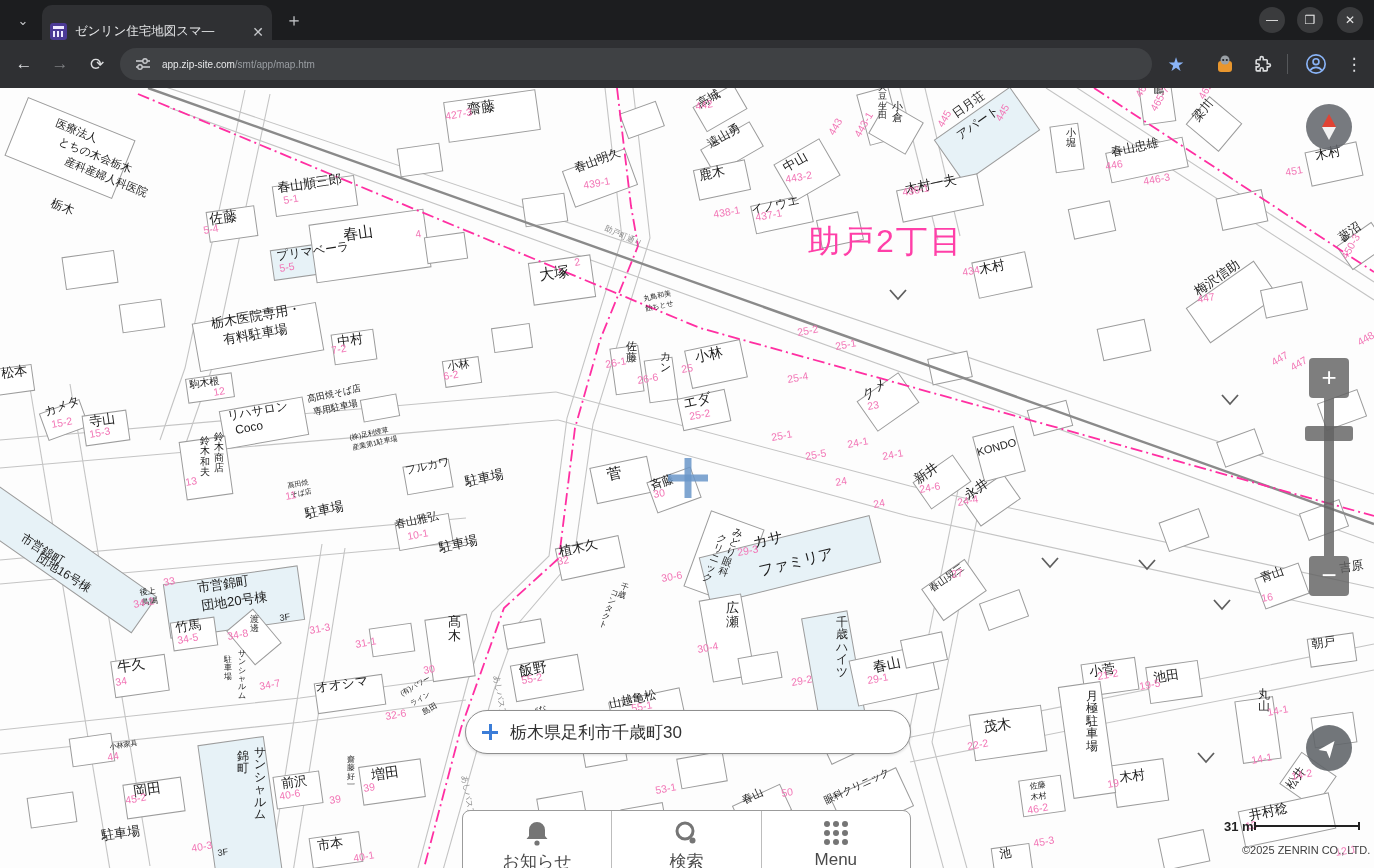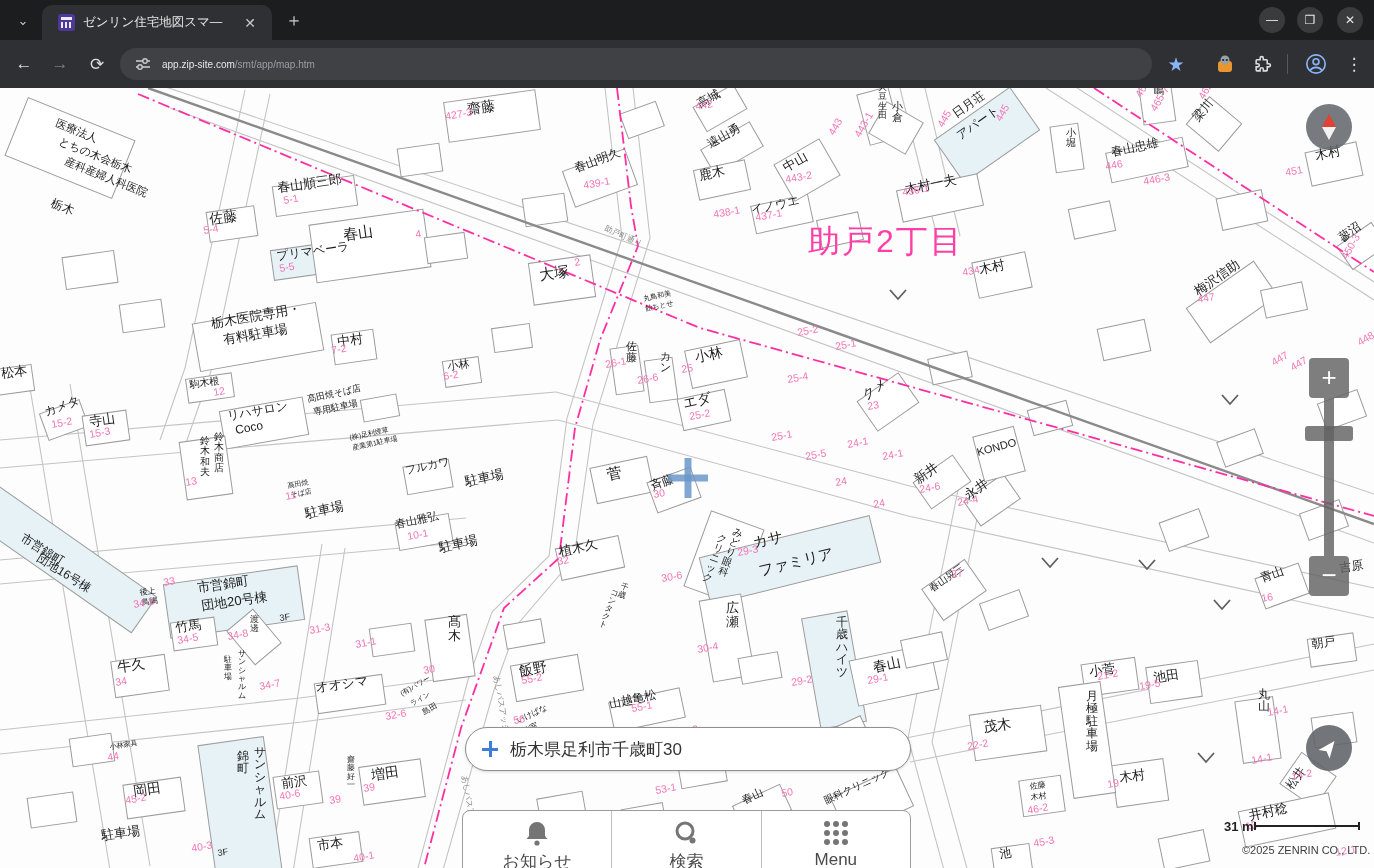--- a/index.html
+++ b/index.html
@@ -5,21 +5,21 @@
   * { margin:0; padding:0; box-sizing:border-box; }
   html,body { width:1374px; height:868px; overflow:hidden; background:#fff;
               font-family:"Liberation Sans","DejaVu Sans",sans-serif; }
 
   
   .chrome { position:absolute; top:0; left:0; width:1374px; height:88px; background:#1c1d1f; }
   .tabstrip { position:relative; height:40px; background:#1c1d1f; }
   .tabsearch { position:absolute; left:10px; top:7px; width:26px; height:26px; border-radius:50%;
                color:#c6c8cb; font-size:13px; display:flex; align-items:center; justify-content:center; }
   .tab { position:absolute; left:42px; top:5px; width:230px; height:35px; background:#2f3033;
-         border-radius:10px 10px 0 0; display:flex; align-items:center; padding:0 16px; }
+         border-radius:10px 10px 0 0; display:flex; align-items:flex-end; padding:0 8px; }
   .favicon { width:17px; height:17px; border-radius:3px; background:#4c3a96; position:relative; flex:0 0 17px; }
   .favicon:before { content:""; position:absolute; left:3px; top:3px; width:11px; height:3px; background:#efeaff; }
   .favicon:after  { content:""; position:absolute; left:3px; top:8px; width:11px; height:6px;
                     background:linear-gradient(90deg,#efeaff 0 2px,transparent 2px 4px,#efeaff 4px 6px,transparent 6px 8px,#efeaff 8px 10px,transparent 10px); }
   .tab-title { color:#e4e5e7; font-size:12.5px; margin-left:8px; white-space:nowrap; overflow:hidden; flex:1; }
   .tab-close { color:#c6c8cb; font-size:14px; margin-left:6px; flex:0 0 auto; }
   .newtab { position:absolute; left:282px; top:8px; width:24px; height:24px; color:#c6c8cb; font-size:18px;
             display:flex; align-items:center; justify-content:center; }
   .winbtn { position:absolute; top:7px; width:26px; height:26px; border-radius:50%; background:#3a3b3d;
             color:#e8e8e8; display:flex; align-items:center; justify-content:center; font-size:12px; }
@@ -58,21 +58,21 @@
   .ztrack { position:absolute; left:1324px; top:310px; width:10px; height:158px; background:rgba(97,97,97,.82); }
   .zhandle { position:absolute; left:1305px; top:338px; width:48px; height:15px; background:rgba(97,97,97,.82); border-radius:3px; }
   .locbtn { position:absolute; left:1306px; top:637px; width:46px; height:46px; border-radius:50%;
             background:rgba(95,99,104,.88); display:flex; align-items:center; justify-content:center; }
   .scale { position:absolute; left:1138px; top:731px; color:#222; font-size:13px; font-weight:bold; }
   .scalebar { position:absolute; left:1254px; top:734px; width:106px; height:8px;
               border-left:2px solid #222; border-right:2px solid #222; }
   .scalebar:before { content:""; position:absolute; left:0; right:0; top:3px; border-top:2px solid #222; }
   .copyright { position:absolute; left:1242px; top:756px; font-size:11px; color:#3c3c3c;
                text-shadow:0 0 2px #fff,0 0 2px #fff; }
-  .searchbar { position:absolute; left:465px; top:639px; width:446px; height:44px; background:#fff;
+  .searchbar { position:absolute; left:465px; top:622px; width:446px; height:44px; background:#fff;
                border:1px solid #8f8f8f; border-radius:22px; display:flex; align-items:center; padding:0 16px;
                box-shadow:0 1px 3px rgba(0,0,0,.15); }
   .plus { width:16px; height:16px; position:relative; flex:0 0 16px; }
   .plus:before { content:""; position:absolute; left:0; top:7px; width:16px; height:3px; background:#3b7dd8; }
   .plus:after  { content:""; position:absolute; left:7px; top:0; width:3px; height:16px; background:#3b7dd8; }
   .search-text { margin-left:12px; font-size:17px; color:#333; }
   .bottomnav { position:absolute; left:462px; top:722px; width:449px; height:70px; background:#fff;
                border:1px solid #9b9b9b; border-radius:8px 8px 0 0; display:flex; }
   .nav-item { flex:1; display:flex; flex-direction:column; align-items:center; justify-content:flex-start;
               padding-top:8px; }

